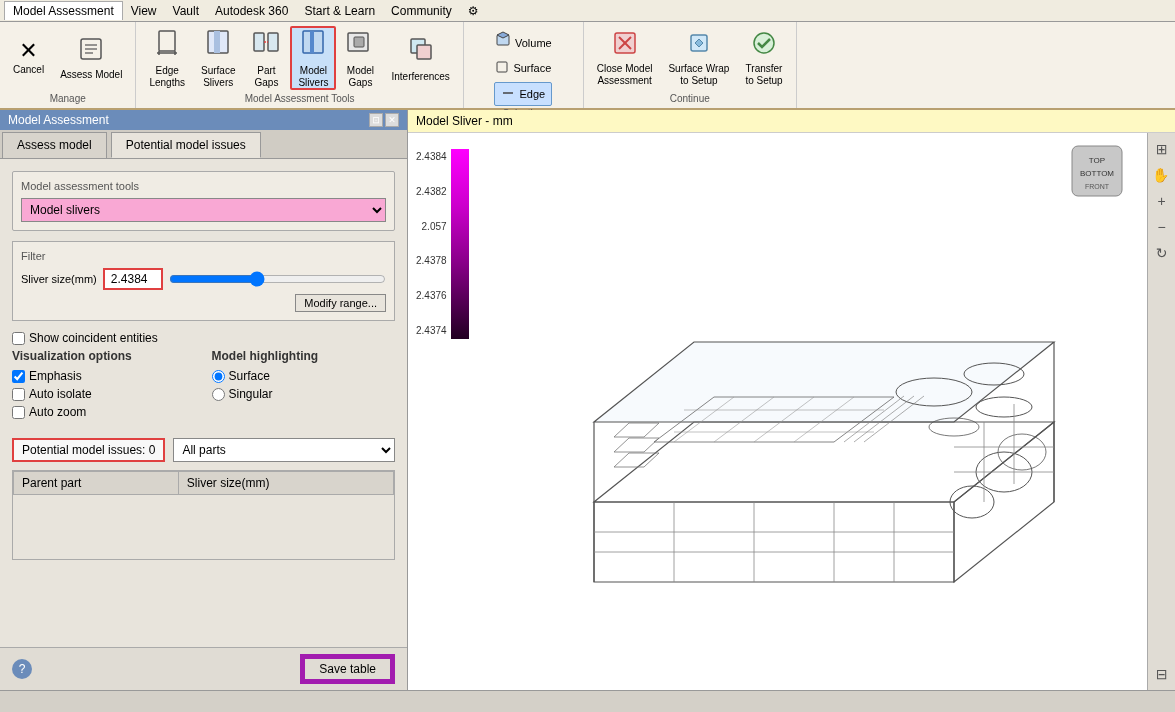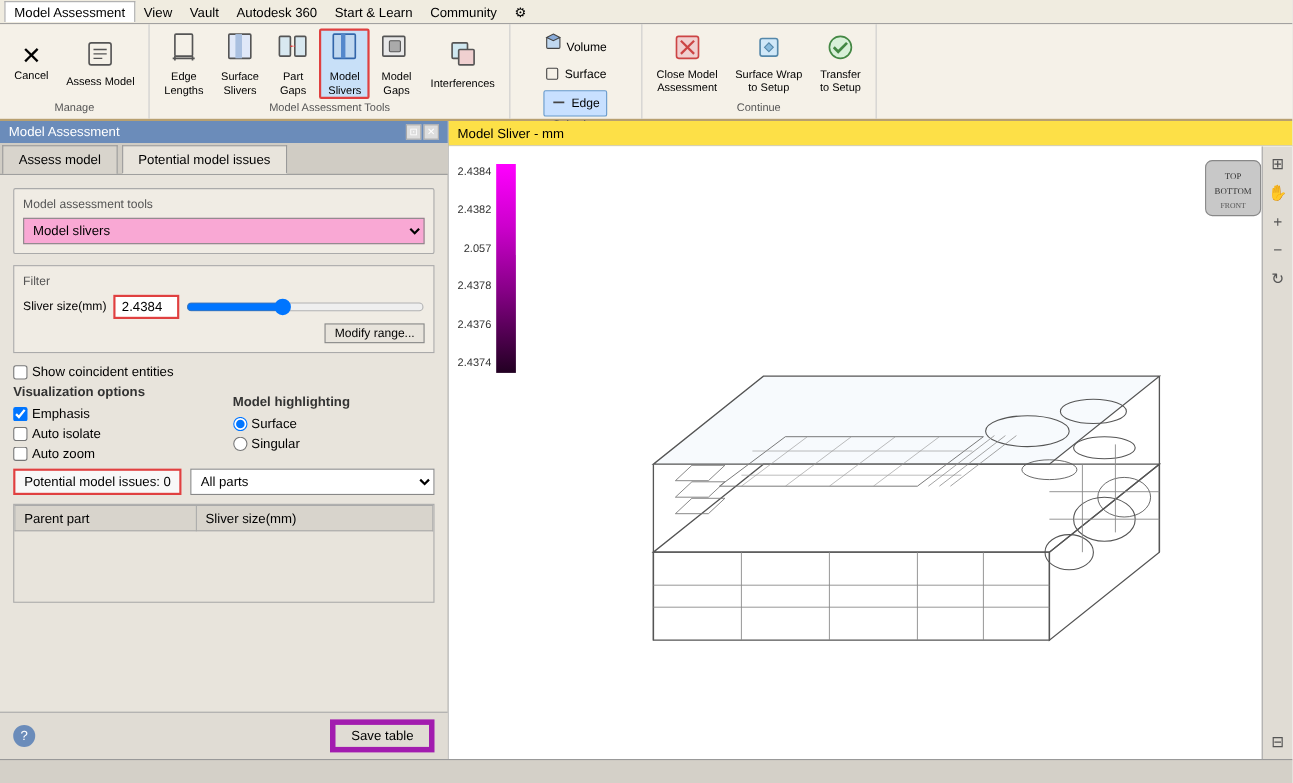--- a/index.html
+++ b/index.html
@@ -45,58 +45,58 @@
     .sliver-label { font-size: 11px; white-space: nowrap; }
     .sliver-value { border: 2px solid #e04040; background: white; padding: 2px 6px; font-size: 12px; min-width: 60px; }
     .slider-container { flex: 1; display: flex; align-items: center; }
     input[type=range] { width: 100%; }
 
     .modify-btn { float: right; padding: 2px 8px; font-size: 11px; background: #e8e4dc; border: 1px solid #888; cursor: pointer; margin-top: 4px; }
 
     .checkbox-row { display: flex; align-items: center; gap: 4px; margin-bottom: 4px; font-size: 12px; }
     .checkbox-row input[type=checkbox] { margin: 0; }
 
-    .two-col { display: flex; gap: 16px; margin-bottom: 3px; align-items: center; }
+    .two-col { display: flex; gap: 16px; margin-bottom: 15px; }
     .col { flex: 1; }
     .col-title { font-size: 12px; font-weight: bold; margin-bottom: 6px; color: #333; }
     .radio-row { display: flex; align-items: center; gap: 4px; margin-bottom: 4px; font-size: 12px; }
     .radio-row input[type=radio] { margin: 0; }
 
     .issues-bar { display: flex; align-items: center; gap: 8px; margin-bottom: 8px; }
     .issues-badge { border: 2px solid #e04040; padding: 3px 8px; font-size: 12px; background: #f8f8f8; }
     .parts-select { flex: 1; }
     select.parts-dropdown { width: 100%; padding: 3px 20px 3px 4px; border: 1px solid #888; background: white; font-size: 12px; }
 
     .results-table { width: 100%; border-collapse: collapse; font-size: 12px; }
     .results-table th { background: #d8d4cc; border: 1px solid #aaa; padding: 4px 8px; text-align: left; font-weight: normal; }
     .results-table-container { border: 1px solid #aaa; flex: 1; overflow-y: auto; min-height: 80px; }
 
     .panel-footer { display: flex; align-items: center; justify-content: space-between; padding: 6px 12px; border-top: 1px solid #aaa; background: #e0dcd4; }
     .help-btn { width: 20px; height: 20px; border-radius: 50%; background: #6b8cba; color: white; display: flex; align-items: center; justify-content: center; font-size: 12px; cursor: pointer; }
     .save-btn { padding: 3px 14px; border: 5px solid #a21caf; background: #e0dcd4; cursor: pointer; font-size: 12px; }
 
     
     .right-panel { flex: 1; background: white; display: flex; flex-direction: column; position: relative; }
-    .view-title { background: #fde047; border-bottom: 1px solid #ccc; padding: 4px 8px; font-size: 12px; }
+    .view-title { background: #fef9c3; border-bottom: 1px solid #ccc; padding: 4px 8px; font-size: 12px; }
 
     .view-area { flex: 1; position: relative; background: white; overflow: hidden; }
 
     
     .color-scale { position: absolute; left: 8px; top: 16px; display: flex; flex-direction: column; align-items: flex-end; gap: 0; }
     .scale-label { font-size: 10px; color: #333; line-height: 1.6; text-align: right; }
 
     
     .right-toolbar { position: absolute; right: 0; top: 0; bottom: 0; width: 28px; background: #e0dcd4; border-left: 1px solid #aaa; display: flex; flex-direction: column; align-items: center; padding: 4px 0; gap: 2px; }
     .rt-btn { width: 24px; height: 24px; display: flex; align-items: center; justify-content: center; cursor: pointer; border: 1px solid transparent; border-radius: 2px; font-size: 14px; color: #555; }
 
     
     .status-bar { height: 22px; background: #d4d0c8; border-top: 1px solid #999; display: flex; align-items: center; padding: 0 8px; font-size: 11px; color: #444; }
 
     
-    .viewcube { position: absolute; right: 24px; top: 8px; width: 60px; height: 60px; font-family: Liberation Serif, serif; }
+    .viewcube { position: absolute; right: 48px; top: 8px; width: 60px; height: 60px; }
 
     
     .model-3d { position: absolute; left: 60px; top: 0; right: 36px; bottom: 0; display: flex; align-items: center; justify-content: center; }
 
     .red-outline { border: 2px solid #e04040; display: inline-block; }
   </style>
 </head>
 <body>
 
 <div class="menu-bar">

